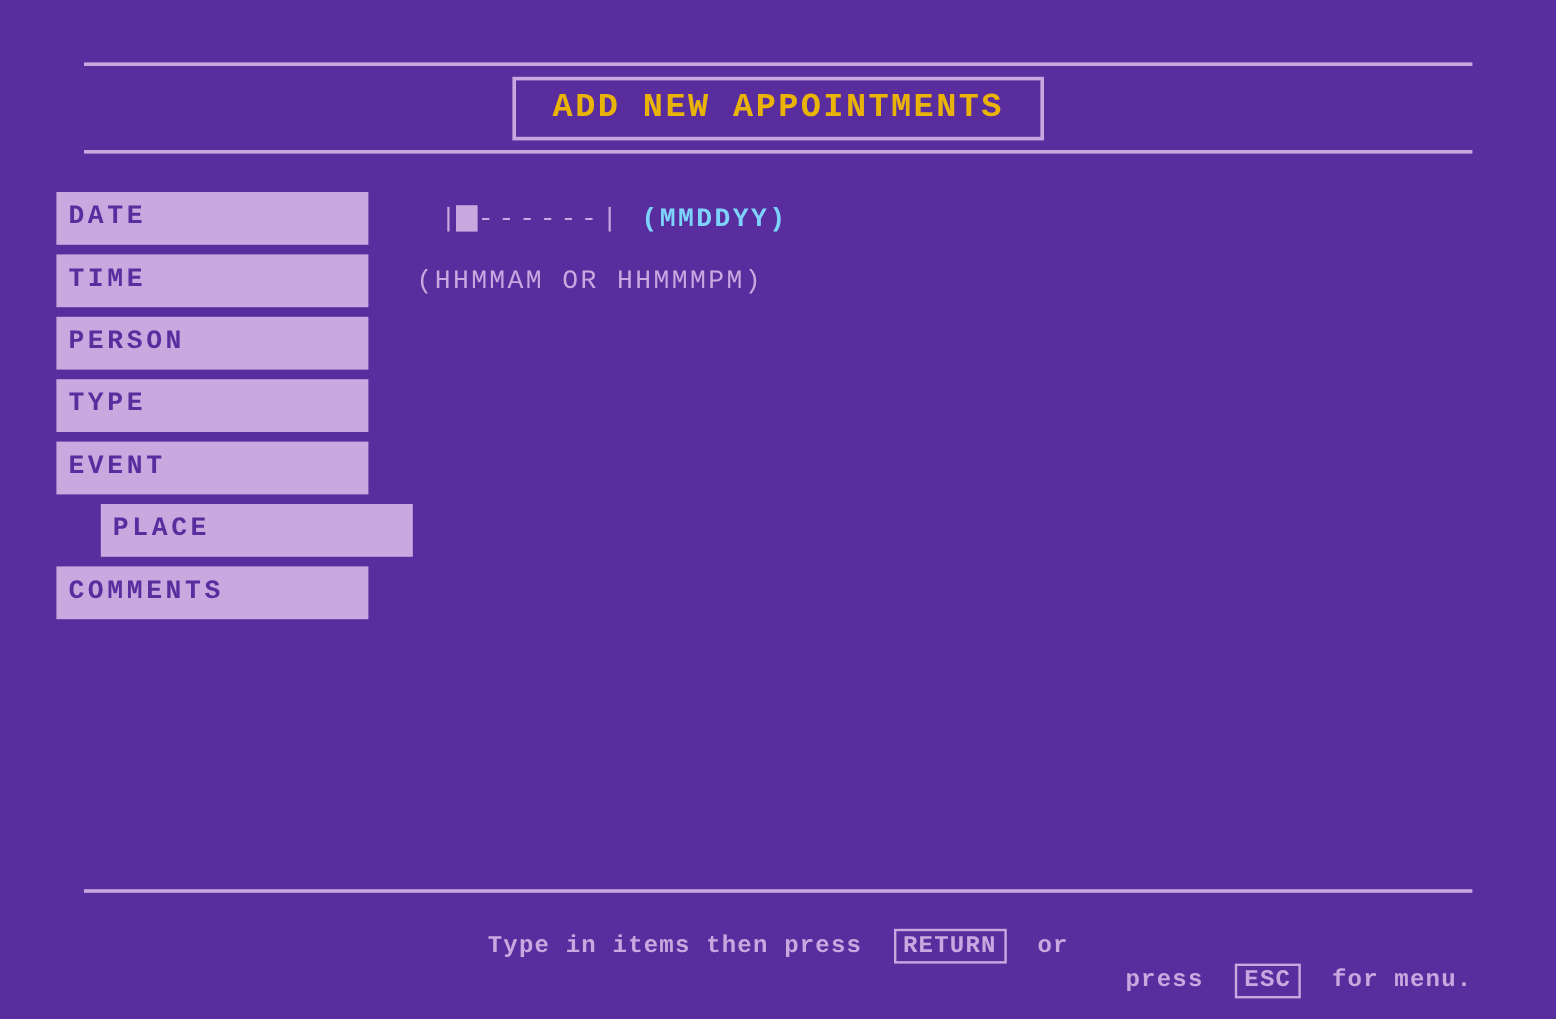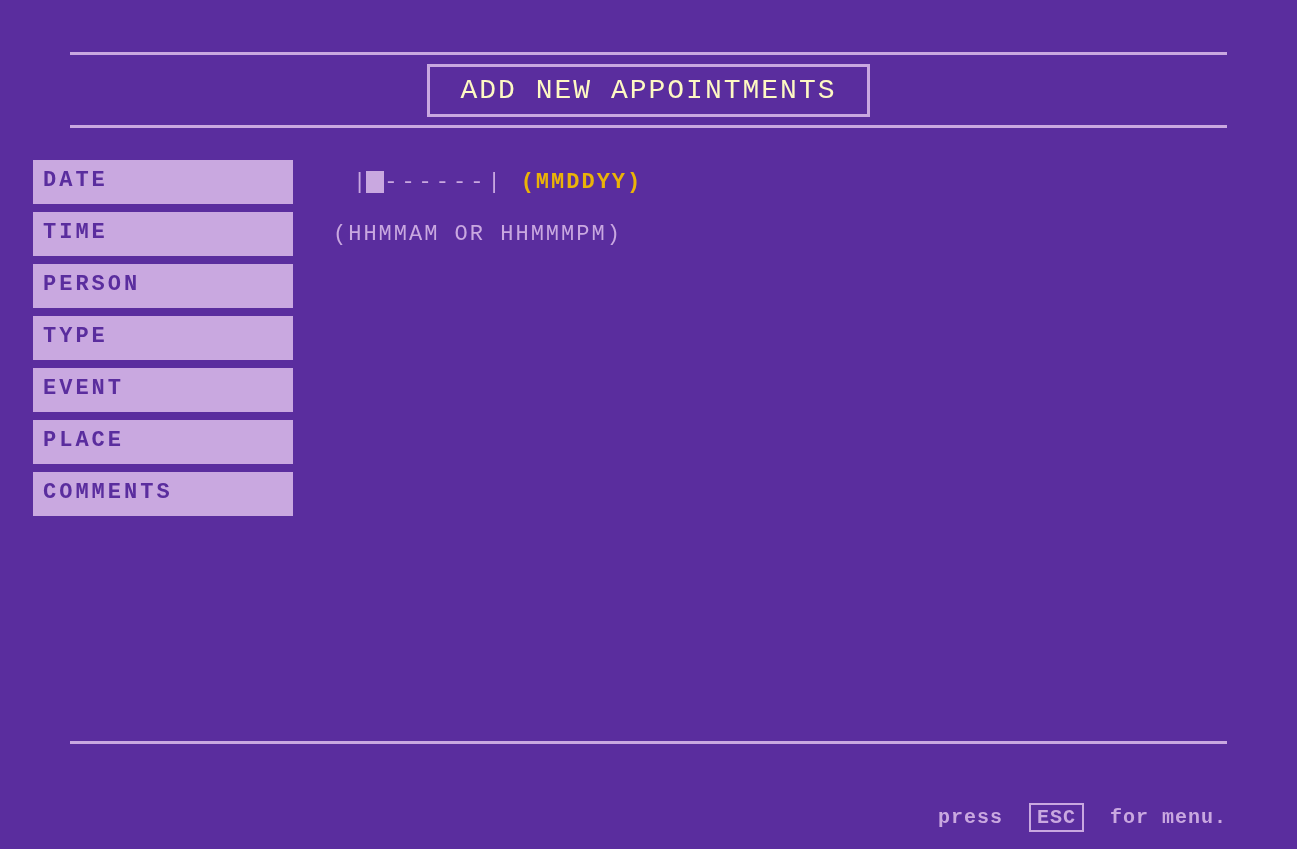--- a/index.html
+++ b/index.html
@@ -19,23 +19,23 @@
 
     .screen {
       width: 1297px;
       height: 849px;
       background-color: #5a2d9e;
       position: relative;
     }
 
     
     .retro-text {
-      color: #fef9c3;
-      font-family: 'Courier New', Courier, monospace;
-      font-weight: normal;
+      color: #eab308;
+      font-family: 'Courier New', Courier, monospace;
+      font-weight: bold;
       letter-spacing: 2px;
       text-transform: uppercase;
     }
 
     
     .top-border-top {
       position: absolute;
       top: 52px;
       left: 70px;
       right: 70px;
@@ -71,21 +71,21 @@
 
     .title-text {
       font-size: 28px;
       font-size: clamp(20px, 2.2vw, 28px);
     }
 
     
     .form-container {
       position: absolute;
       top: 160px;
-      left: 33px;
+      left: 47px;
     }
 
     .form-row {
       display: flex;
       align-items: center;
       margin-bottom: 10px;
     }
 
     .field-label {
       display: inline-block;
@@ -131,21 +131,21 @@
       letter-spacing: 4px;
     }
 
     .date-bracket-right {
       color: #c9a8e0;
       font-size: 22px;
       font-family: 'Courier New', Courier, monospace;
     }
 
     .date-hint {
-      color: #eab308;
+      color: #7dd3fc;
       font-size: 22px;
       font-family: 'Courier New', Courier, monospace;
       font-weight: bold;
       letter-spacing: 2px;
       margin-left: 20px;
     }
 
     .time-hint {
       color: #c9a8e0;
       font-size: 22px;
@@ -195,21 +195,21 @@
       padding: 1px 6px;
       display: inline;
     }
 
     
     .date-row { margin-bottom: 8px; }
     .time-row { margin-bottom: 8px; }
     .person-row { margin-bottom: 8px; }
     .type-row { margin-bottom: 8px; align-items: flex-end; }
     .event-row { margin-bottom: 8px; align-items: center; }
-    .place-row { margin-bottom: 8px; }
+    .place-row { margin-bottom: 8px; margin-left: 37px; }
     .comments-row { margin-bottom: 8px; }
 
     
     .time-hint-container {
       margin-left: 20px;
     }
   </style>
 </head>
 <body>
 
@@ -262,20 +262,25 @@
 
     <div class="form-row comments-row">
       <div class="field-label">COMMENTS</div>
     </div>
 
   </div>
 
   <div class="bottom-border"></div>
 
   <div class="bottom-text">
+    <span class="line1">
+      <span>Type in items then press</span>&nbsp;
+      <span class="key-box">RETURN</span>&nbsp;
+      <span>or</span>
+    </span>
     <span class="line2">
       <span>press</span>&nbsp;
       <span class="key-box">ESC</span>&nbsp;
       <span>for menu.</span>
     </span>
   </div>
 
 </div>
 
 </body></html>

